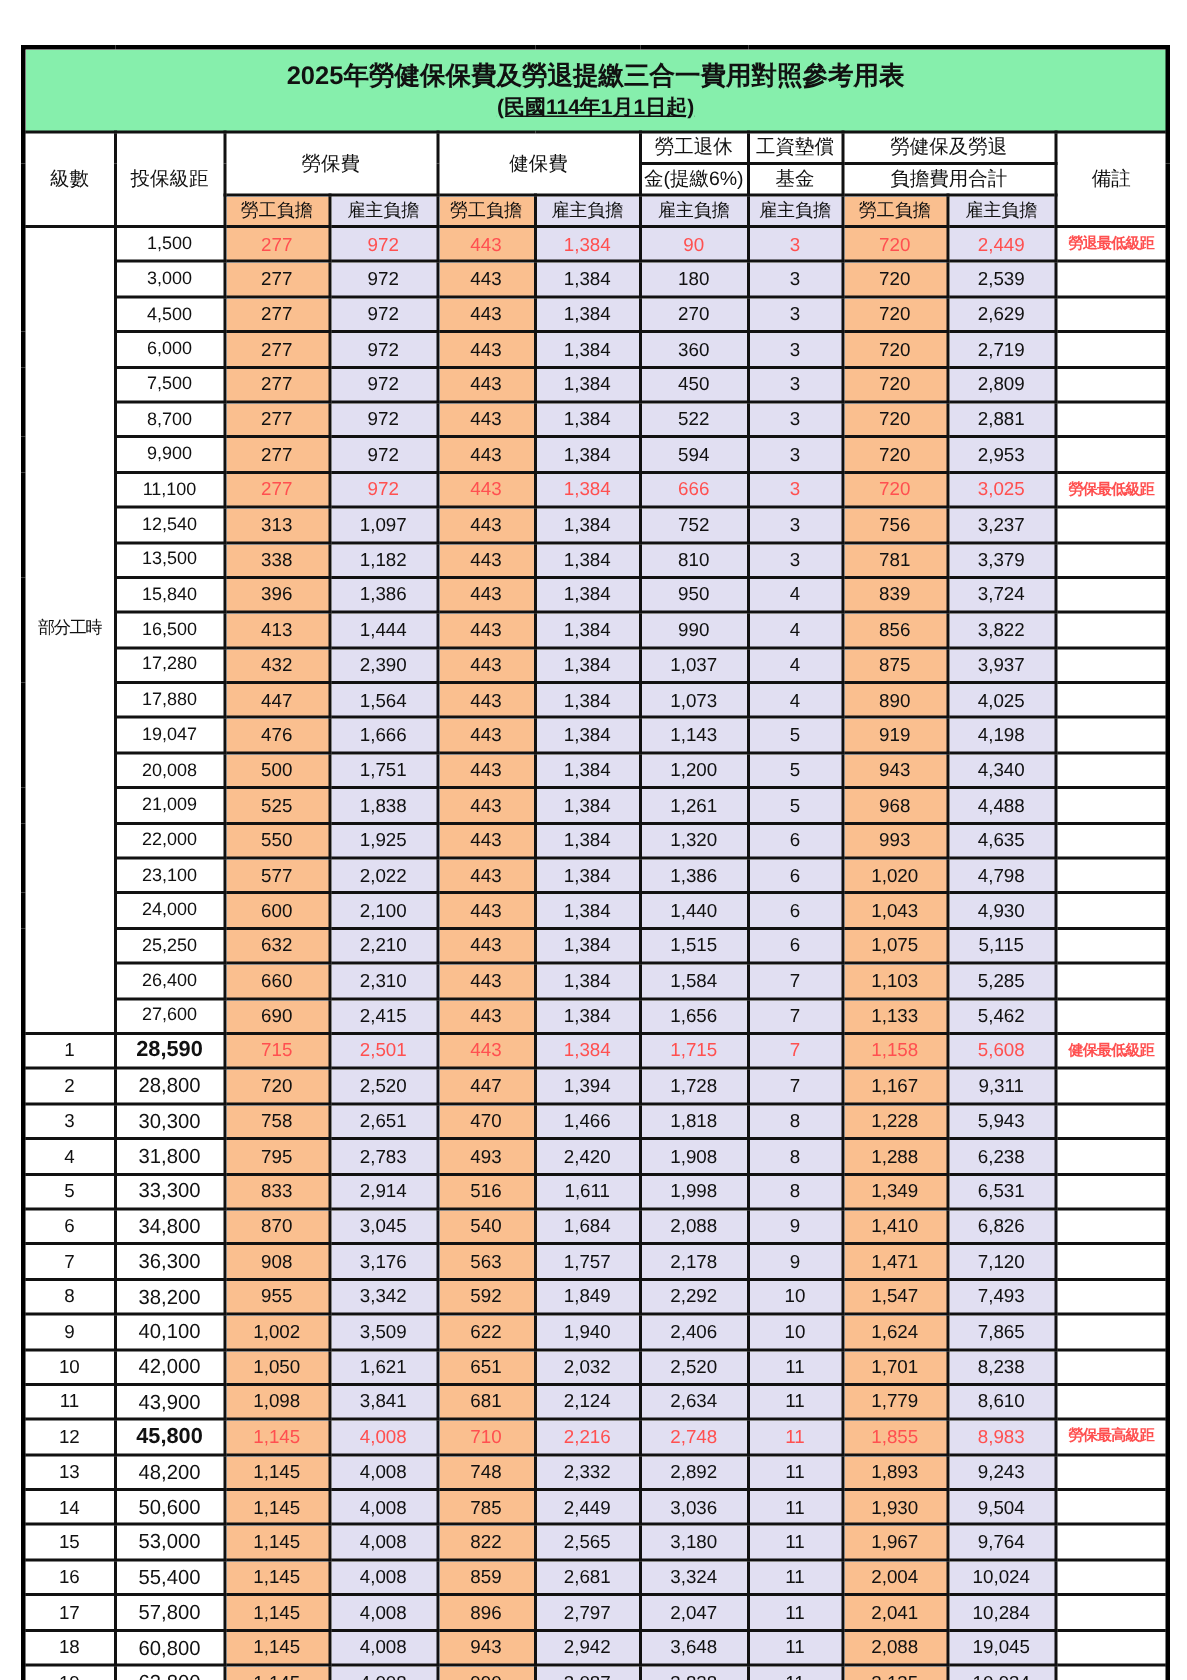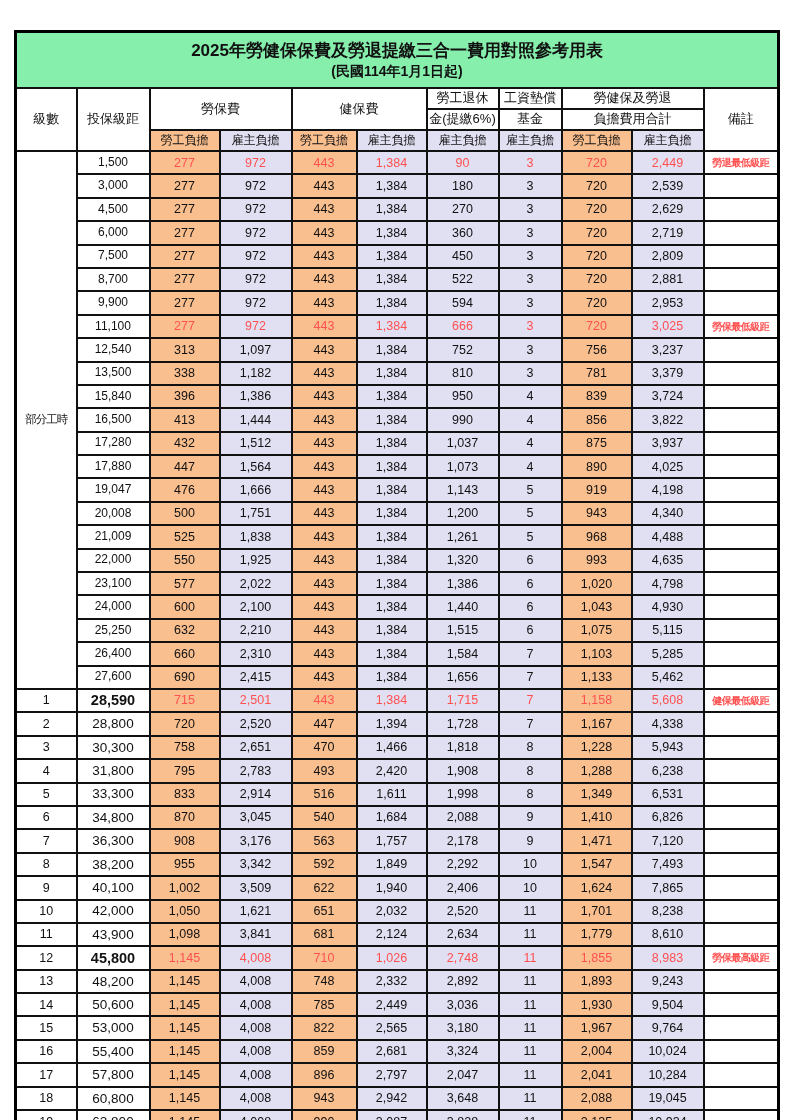--- a/index.html
+++ b/index.html
@@ -25,21 +25,21 @@
     border: 2px solid #111;
     text-align: center;
     vertical-align: middle;
     padding: 0;
     line-height: 1.15;
     overflow: hidden;
     white-space: nowrap;
   }
   .title-cell { height: 54px; background: #86efac; }
   .title-line1 { font-size: 17px; font-weight: bold; }
-  .title-line2 { font-size: 14px; font-weight: bold; margin-top: 2px; }
+  .title-line2 { font-size: 14px; font-weight: bold; margin-top: 2px; text-decoration: underline; }
   thead th { font-weight: normal; background: #fff; }
   .hrow1 th, .hrow2 th { height: 19px; font-size: 13px; }
   .hrow3 th { height: 19px; font-size: 12px; margin-top: 24px; }
   th.emp { background: var(--emp-bg); }
   th.er  { background: var(--er-bg); }
   td.emp { background: var(--emp-bg); }
   td.er  { background: var(--er-bg); }
   tbody td { height: 21.4px; font-size: 12.5px; }
   tr.pt-row td { border-top-width: 1px; border-bottom-width: 1px; }
   tr.num-row td { border-top-width: 2px; border-bottom-width: 2px; }
@@ -243,21 +243,21 @@
         <td class="val er">1,384</td>
         <td class="val er">990</td>
         <td class="val er">4</td>
         <td class="val emp">856</td>
         <td class="val er">3,822</td>
         <td class="remark"></td>
       </tr>
       <tr class="pt-row">
         <td class="bracket">17,280</td>
         <td class="val emp">432</td>
-        <td class="val er">1,512</td>
+        <td class="val er">2,390</td>
         <td class="val emp">443</td>
         <td class="val er">1,384</td>
         <td class="val er">1,037</td>
         <td class="val er">4</td>
         <td class="val emp">875</td>
         <td class="val er">3,937</td>
         <td class="remark"></td>
       </tr>
       <tr class="pt-row">
         <td class="bracket">17,880</td>
@@ -395,21 +395,21 @@
       <tr class="num-row">
         <td class="level">2</td>
         <td class="bracket">28,800</td>
         <td class="val emp">720</td>
         <td class="val er">2,520</td>
         <td class="val emp">447</td>
         <td class="val er">1,394</td>
         <td class="val er">1,728</td>
         <td class="val er">7</td>
         <td class="val emp">1,167</td>
-        <td class="val er">4,338</td>
+        <td class="val er">9,311</td>
         <td class="remark"></td>
       </tr>
       <tr class="num-row">
         <td class="level">3</td>
         <td class="bracket">30,300</td>
         <td class="val emp">758</td>
         <td class="val er">2,651</td>
         <td class="val emp">470</td>
         <td class="val er">1,466</td>
         <td class="val er">1,818</td>
@@ -521,21 +521,21 @@
         <td class="val emp">1,779</td>
         <td class="val er">8,610</td>
         <td class="remark"></td>
       </tr>
       <tr class="num-row hl special">
         <td class="level">12</td>
         <td class="bracket">45,800</td>
         <td class="val emp">1,145</td>
         <td class="val er">4,008</td>
         <td class="val emp">710</td>
-        <td class="val er">1,026</td>
+        <td class="val er">2,216</td>
         <td class="val er">2,748</td>
         <td class="val er">11</td>
         <td class="val emp">1,855</td>
         <td class="val er">8,983</td>
         <td class="remark">勞保最高級距</td>
       </tr>
       <tr class="num-row">
         <td class="level">13</td>
         <td class="bracket">48,200</td>
         <td class="val emp">1,145</td>

